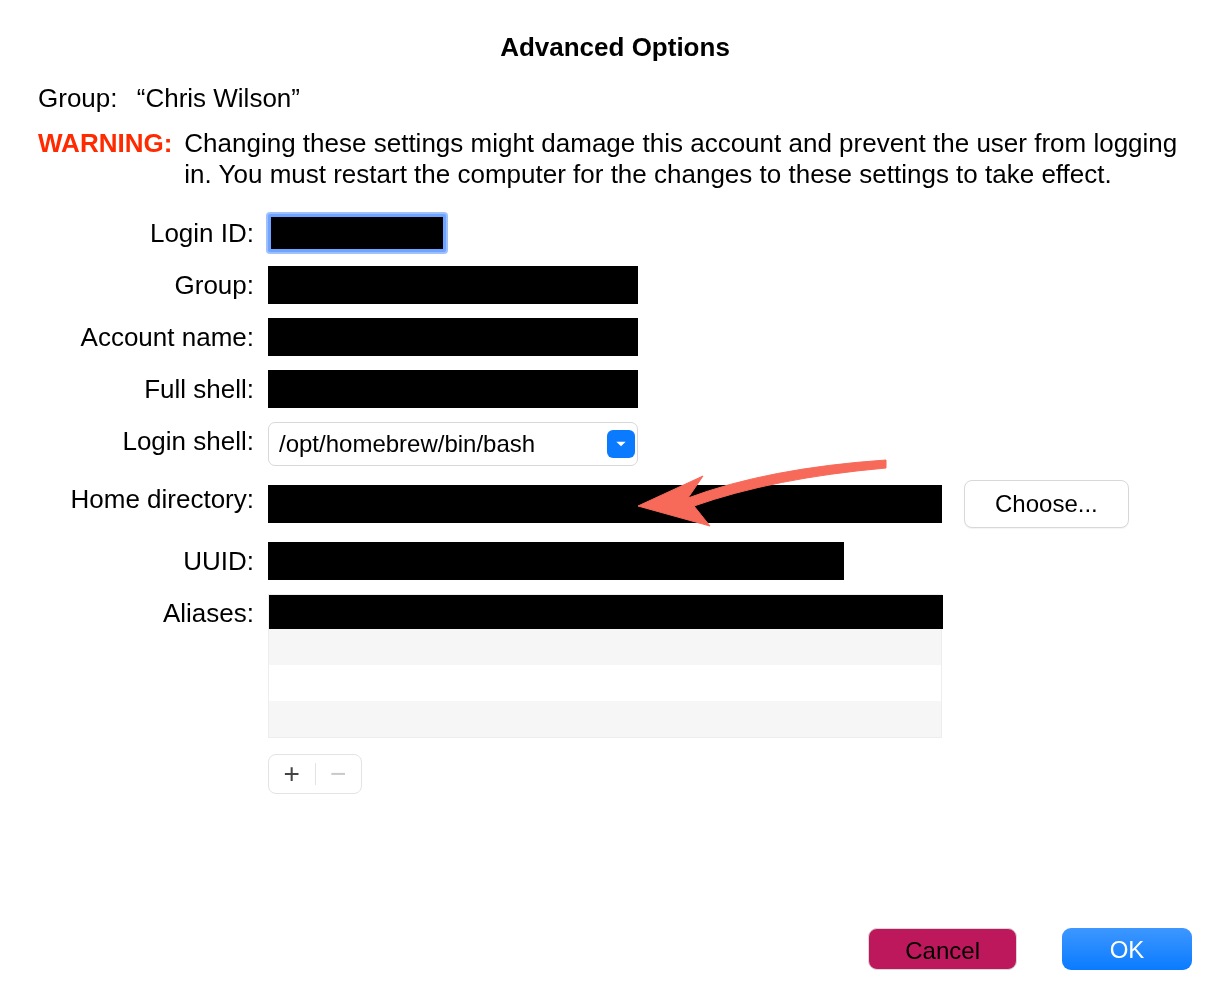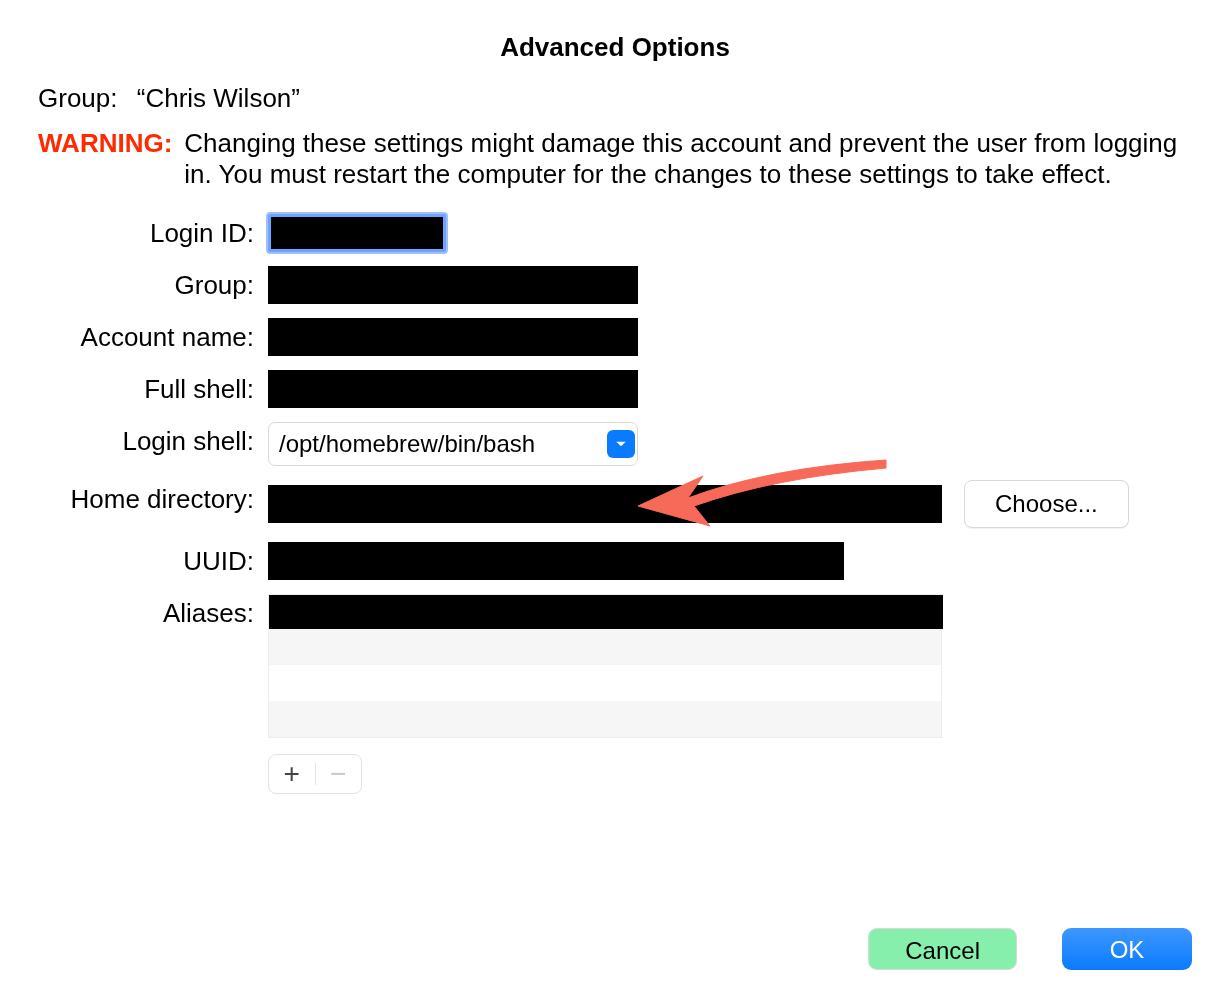--- a/index.html
+++ b/index.html
@@ -185,21 +185,21 @@
       bottom: 28px;
       right: 38px;
       display: flex;
       gap: 20px;
     }
     .btn {
       font-size: 24px;
       padding: 8px 36px;
       border-radius: 9px;
       border: 1px solid #d8d8d8;
-      background: #86efac;
+      background: #be185d;
       cursor: pointer;
       height: 42px;
       min-width: 130px;
     }
     .btn-primary {
       background: linear-gradient(180deg, #3d97ff 0%, #0a7bff 100%);
       color: #fff;
       border: none;
       margin-left: 25px;
     }

